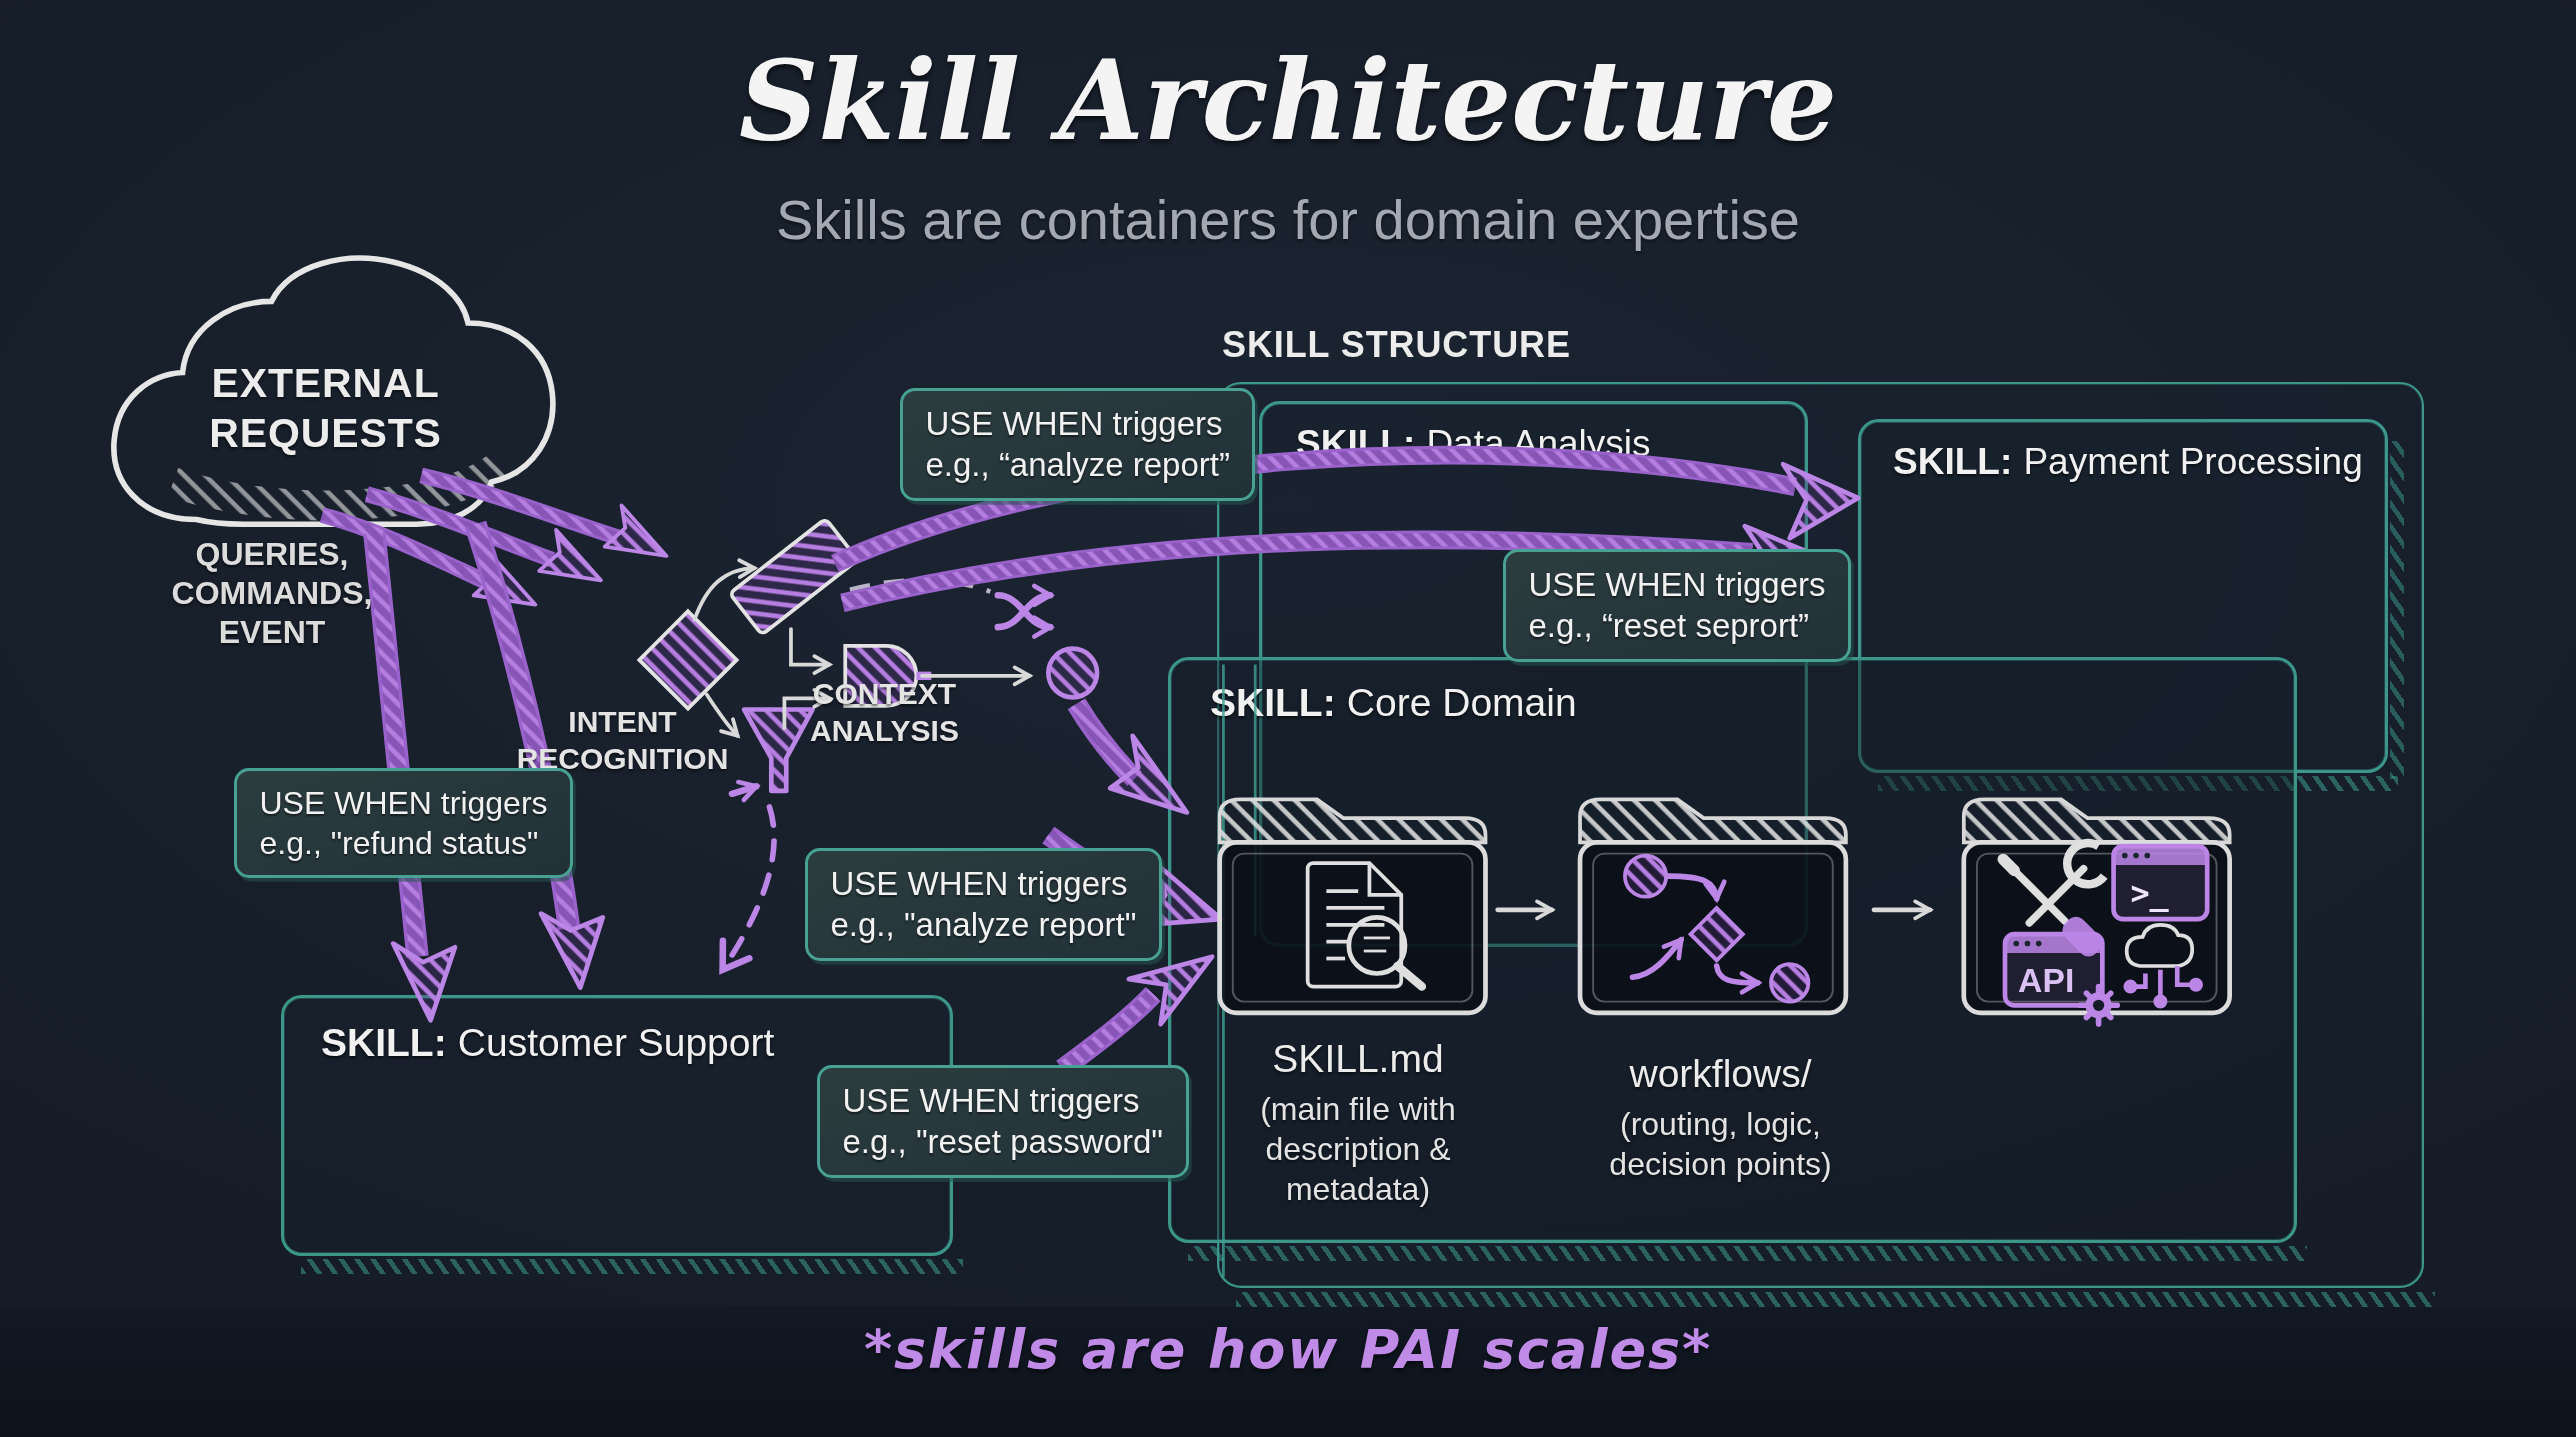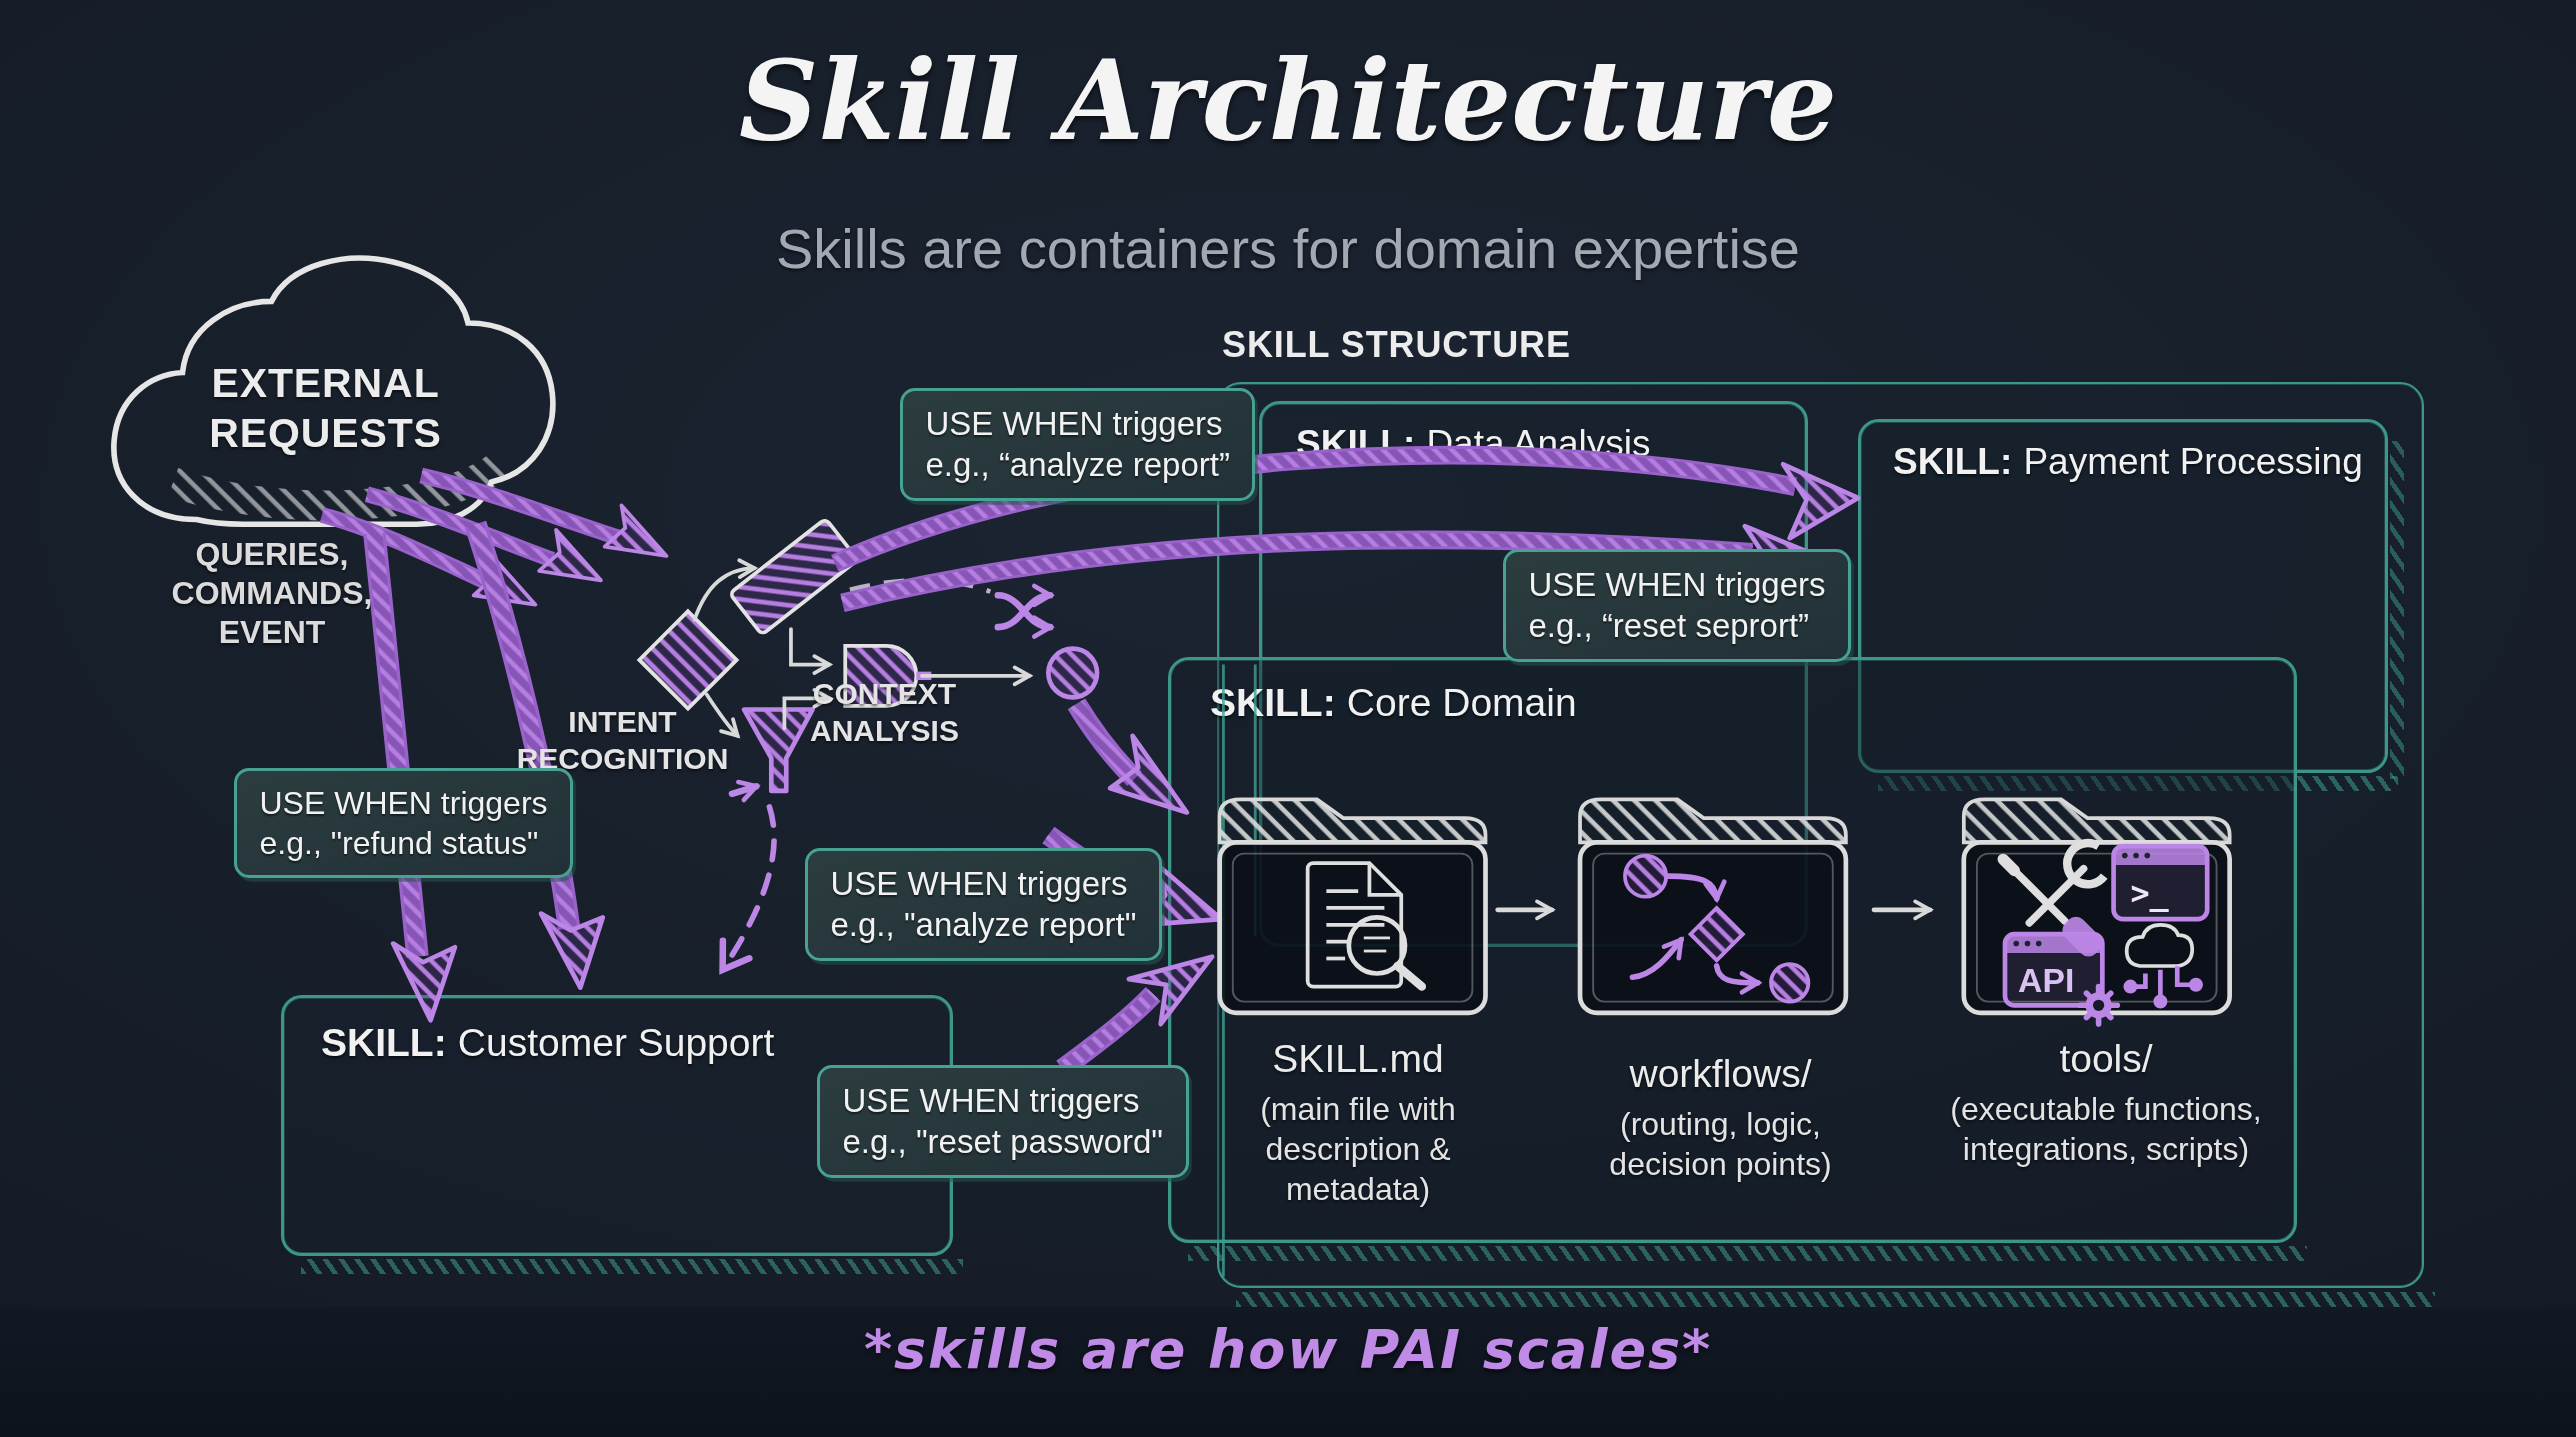--- a/index.html
+++ b/index.html
@@ -11,21 +11,21 @@
   #stage{position:absolute;inset:0;
     background:radial-gradient(140% 125% at 50% 35%, #1b2431 0%, #151c27 55%, #10161f 100%);}
   #bottom-band{position:absolute;left:0;top:1307px;width:2576px;height:131px;
     background:linear-gradient(#131924,#0d131c);z-index:1;}
   .txt{position:absolute;color:#ececec;z-index:25;}
   #title{top:36px;left:50%;transform:translateX(-50%);
     font-family:"DejaVu Serif",serif;font-style:italic;font-weight:600;
     font-size:110px;color:#f4f4f4;white-space:nowrap;
     text-shadow:0 2.8px 5.6px rgba(0,0,0,.6);}
   #subtitle{top:187px;left:50%;transform:translateX(-50%);
-    font-size:56px;color:#a2a9b3;white-space:nowrap;text-shadow:0 1.9px 3.7px rgba(0,0,0,.5);margin-top:29px;}
+    font-size:56px;color:#a2a9b3;white-space:nowrap;text-shadow:0 1.9px 3.7px rgba(0,0,0,.5);}
   #tagline{top:1318px;left:50%;transform:translateX(-50%);
     font-family:"DejaVu Sans",sans-serif;font-style:italic;font-weight:bold;
     font-size:54px;color:#c08be6;white-space:nowrap;letter-spacing:1.9px;
     text-shadow:0 2.8px 4.7px rgba(0,0,0,.55);}
   .chalk{font-weight:bold;text-align:center;text-shadow:0 1.9px 2.8px rgba(0,0,0,.55);line-height:1.22;}
   #cloud-label{left:201px;top:358px;width:249px;font-size:41px;letter-spacing:0.9px;}
   #cloud-sublabel{left:167px;top:535px;width:210px;font-size:32px;color:#dcdcdc;}
   #routing-label{left:655px;top:410px;width:230px;font-size:33px;}
   #intent-label{left:510px;top:704px;width:225px;font-size:30px;color:#e4e4e4;}
   #context-label{left:772px;top:676px;width:225px;font-size:30px;color:#e4e4e4;}
@@ -352,20 +352,16 @@
   </div>
 
   <div id="cap-skillmd" class="cap">
     <div class="cap-name">SKILL.md</div>
     <div class="cap-desc" style="width:262px;margin:0 auto;">(main file with description &amp; metadata)</div>
   </div>
   <div id="cap-workflows" class="cap">
     <div class="cap-name">workflows/</div>
     <div class="cap-desc" style="width:281px;margin:0 auto;">(routing, logic, decision points)</div>
   </div>
-  <div id="cap-tools" class="cap">
-    <div class="cap-name">tools/</div>
-    <div class="cap-desc" style="width:412px;margin:0 auto;">(executable functions, integrations, scripts)</div>
-  </div>
 
   <div id="tagline" class="txt">*skills are how PAI scales*</div>
 </div>
 
 
 </body></html>

